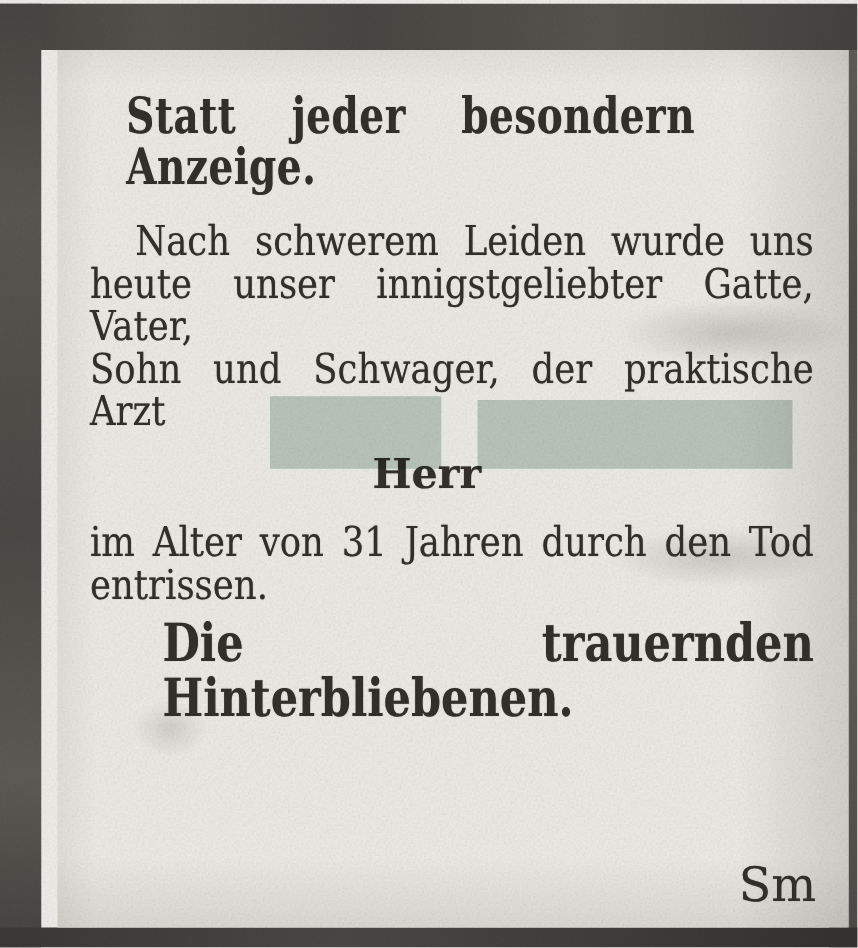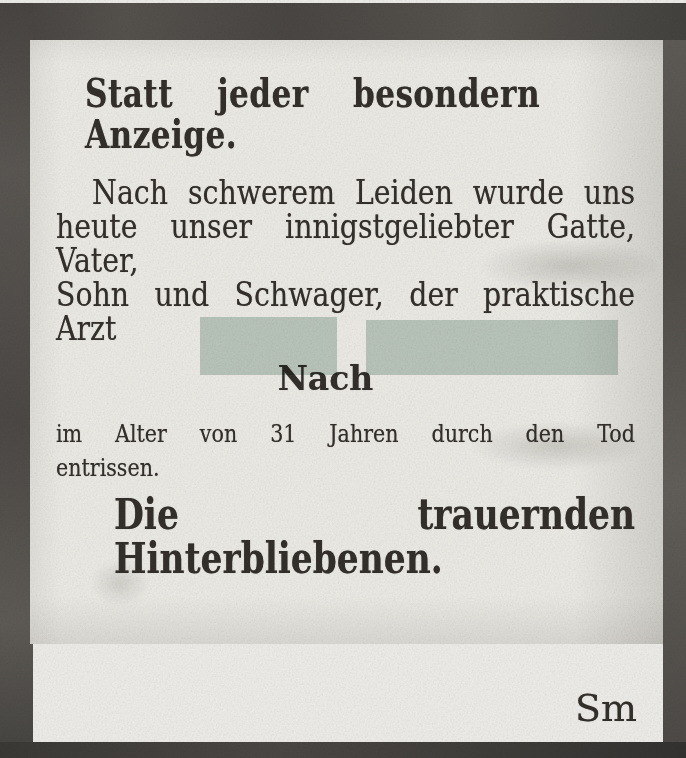--- a/index.html
+++ b/index.html
@@ -14,21 +14,21 @@
   .frame-top{left:0;top:3px;width:686px;height:37px;
     background:linear-gradient(90deg,#45423f,#55524e 18%,#494643 42%,#57544f 70%,#44423f);}
   .frame-left{left:0;top:3px;width:33px;height:755px;
     background:linear-gradient(180deg,#474441,#5a5753 22%,#4b4845 55%,#5e5b56 82%,#454340);}
   .frame-right{left:663px;top:40px;width:23px;height:718px;
     background:linear-gradient(180deg,#5e5b57,#504d49 30%,#625f5a 62%,#4c4946);}
   .frame-bottom{left:0;top:742px;width:686px;height:16px;
     background:linear-gradient(90deg,#3b3936,#4a4744 40%,#3e3c39 75%,#343230);}
   
   .paper{
-    position:absolute;left:30px;top:40px;width:633px;height:604px;
+    position:absolute;left:46px;top:40px;width:633px;height:702px;
     box-sizing:border-box;padding:0 28px 16px 26px;
     background:
       linear-gradient(90deg,rgba(125,118,106,.10),rgba(0,0,0,0) 5%,rgba(0,0,0,0) 86%,rgba(105,100,92,.20)),
       linear-gradient(180deg,rgba(110,105,96,.08),rgba(0,0,0,0) 4%,rgba(0,0,0,0) 92%,rgba(110,105,96,.14)),
       var(--paper,#ecebe6);
     text-shadow:0 0 .8px rgba(51,47,43,.55);
   }
   .content{position:relative;z-index:2;}
   
   .cnd{
@@ -43,21 +43,21 @@
   }
   .last-left{ -moz-text-align-last:left; text-align-last:left; }
   
   .headline-wrap{margin:32px 95px 0 29px;font-size:40px;line-height:41px;}
   .headline-wrap .cnd{--sx:.78;font-weight:bold;letter-spacing:.5px;}
   .intro{margin-top:22px;font-size:33px;line-height:34px;}
   .indent-lg{text-indent:42px;}
   .salutation{margin-top:16px;font-size:33px;line-height:33px;font-weight:bold;text-align:center;padding-right:40px;}
   .name-wrap{margin:2px 0 0 14px;font-size:80px;line-height:80px;}
   .name-wrap .cnd{--sx:.92;font-weight:bold;}
-  .age{margin-top:22px;font-size:24px;line-height:34px;}
+  .age{margin-top:22px;font-size:33px;line-height:34px;}
   .dateline{margin-top:12px;font-size:33px;line-height:34px;text-indent:44px;}
   .dateline .place{font-weight:bold;margin-right:12px;}
   .mourners-wrap{margin:8px 0 0 58px;font-size:42px;line-height:44px;}
   .mourners-wrap .cnd{--sx:.82;font-weight:bold;}
   .sm-mark{position:absolute;right:26px;top:646px;font-size:38px;z-index:2;}
   
   .hl{position:absolute;z-index:5;background:var(--name-highlight,#c4d2cb);mix-blend-mode:multiply;opacity:.92;}
   .hl1{left:170px;top:277px;width:137px;height:58px;}
   .hl2{left:336px;top:280px;width:252px;height:55px;}
   
@@ -93,21 +93,21 @@
     <div class="headline-wrap">
       <div class="cnd">Statt jeder besondern Anzeige.</div>
     </div>
 
     <div class="intro">
       <div class="cnd indent-lg">Nach schwerem Leiden wurde uns</div>
       <div class="cnd">heute unser innigstgeliebter Gatte, Vater,</div>
       <div class="cnd">Sohn und Schwager, der praktische Arzt</div>
     </div>
 
-    <div class="salutation">Nach</div>
+    <div class="salutation">Herr</div>
 
 
     <div class="age">
       <div class="cnd">im Alter von 31 Jahren durch den Tod</div>
       <div class="cnd last-left">entrissen.</div>
     </div>
 
 
     <div class="mourners-wrap">
       <div class="cnd">Die trauernden Hinterbliebenen.</div>

